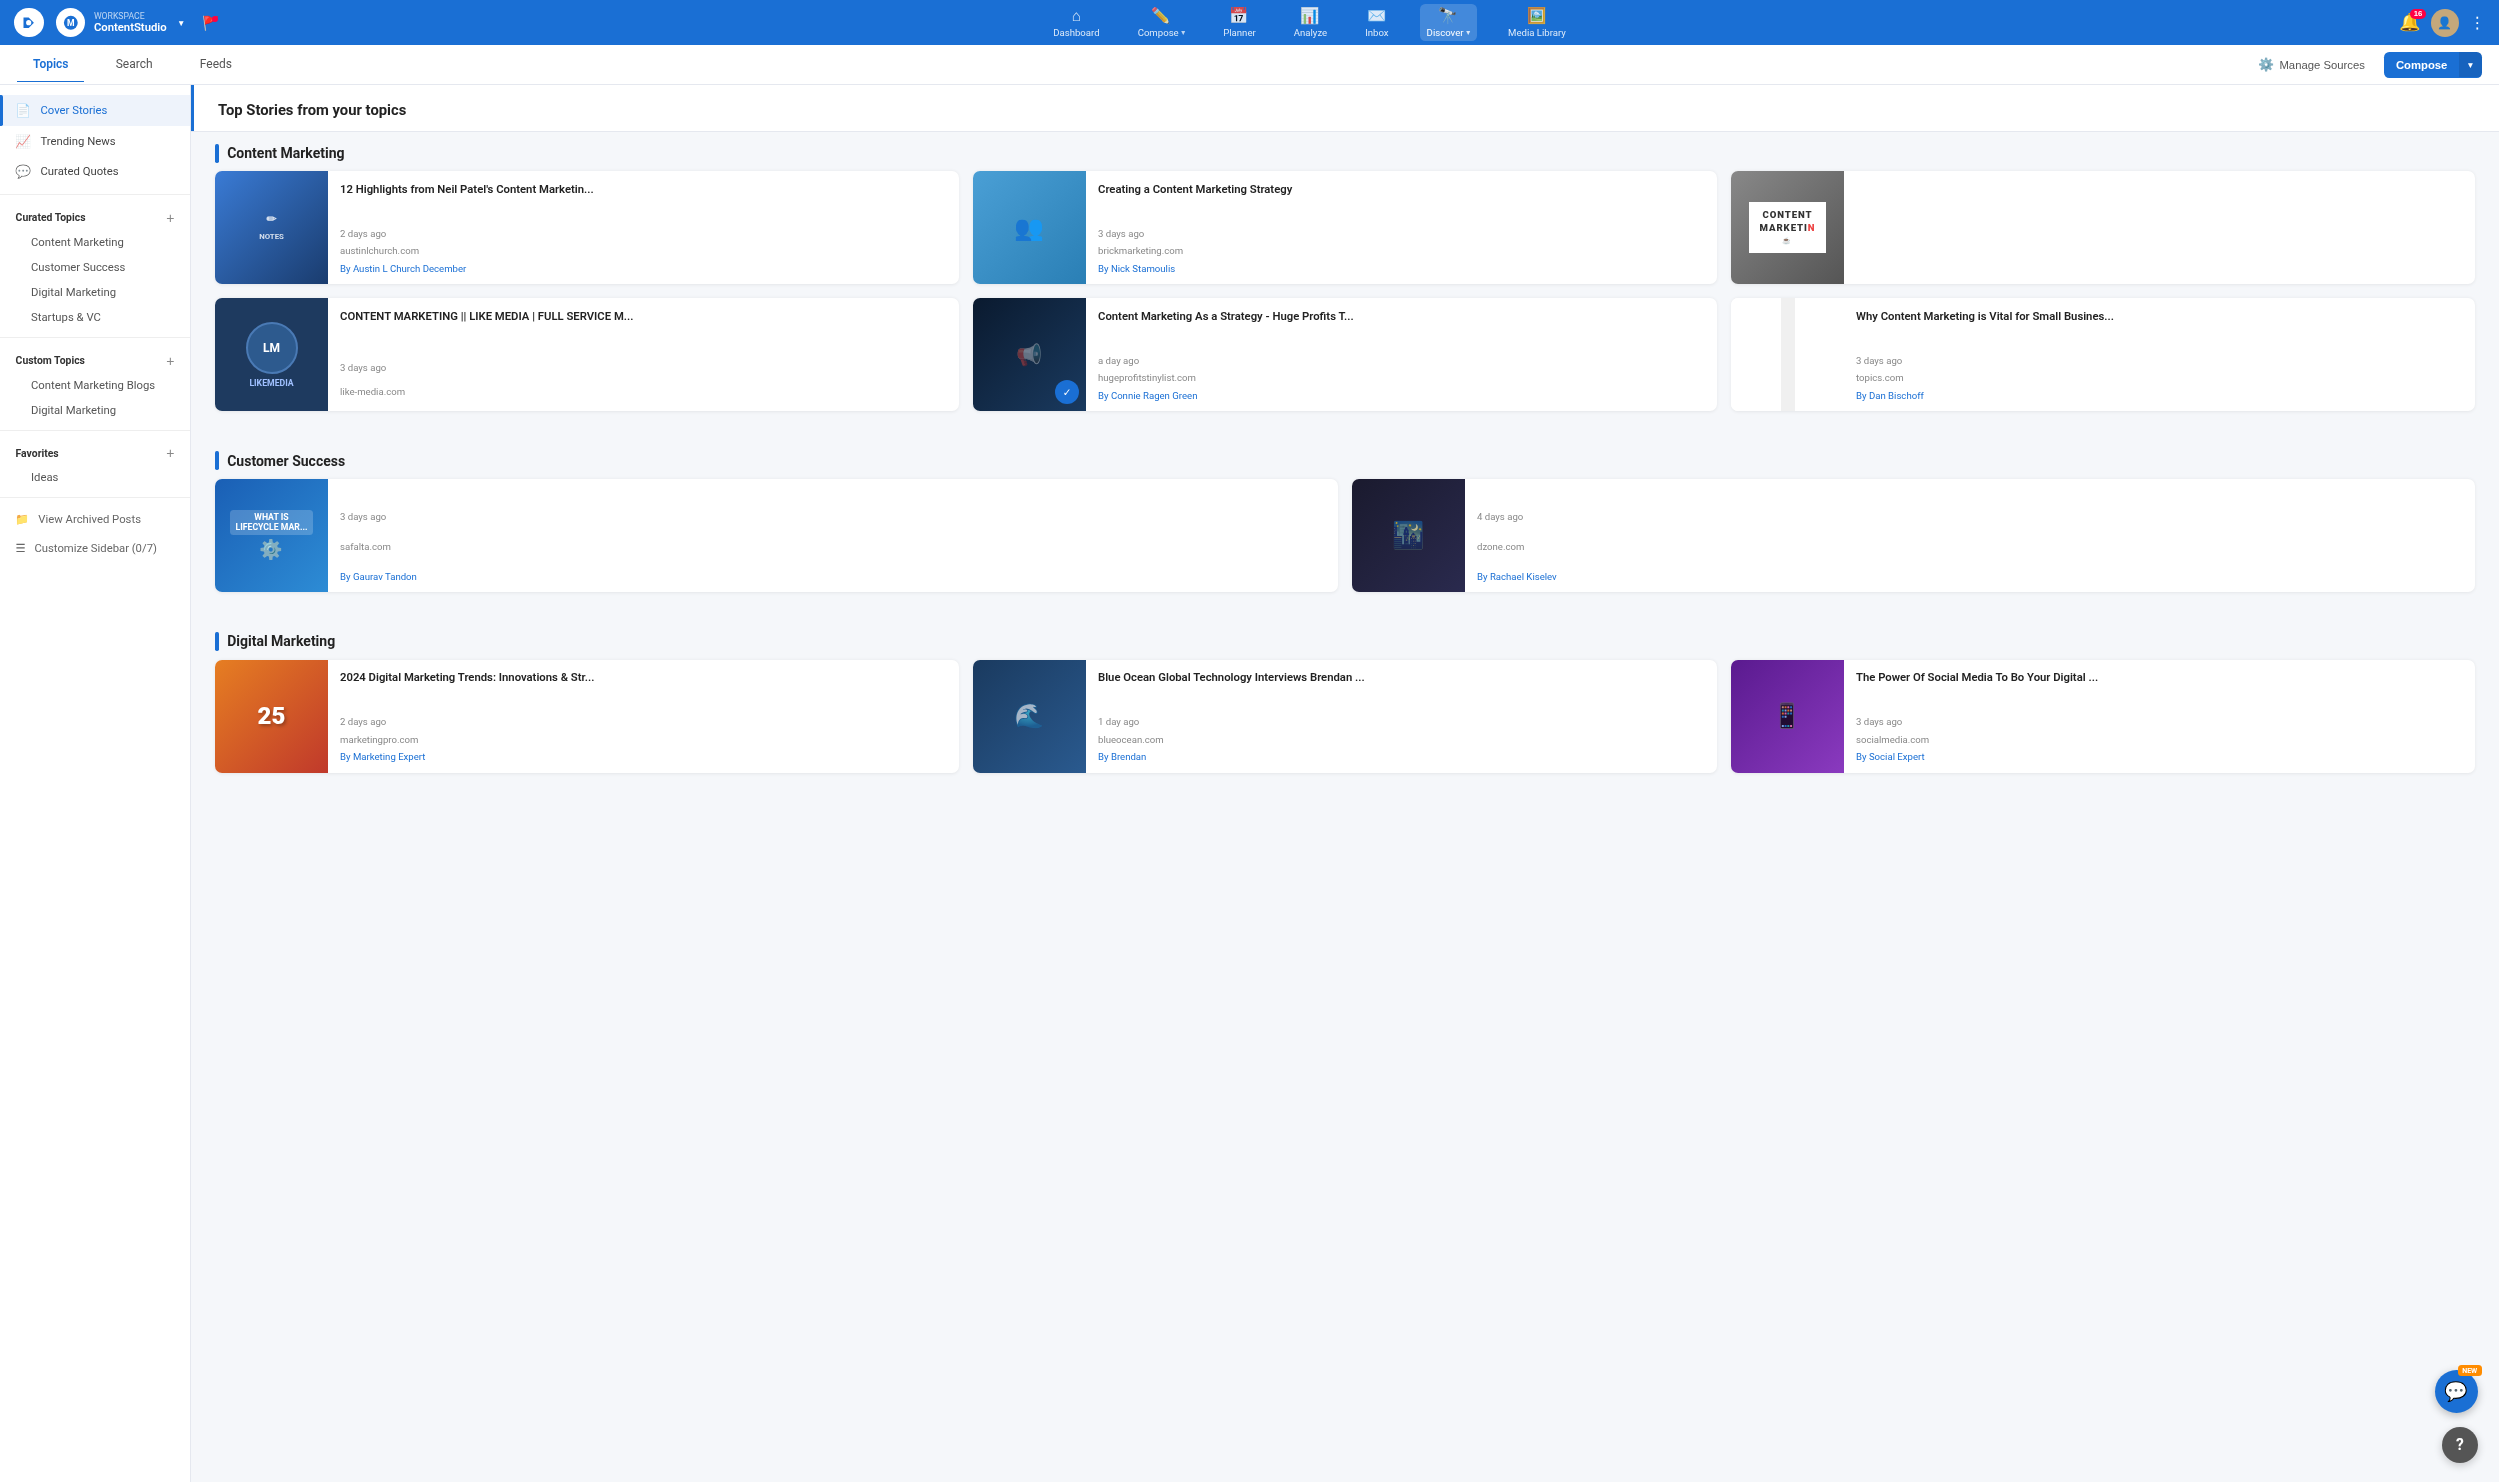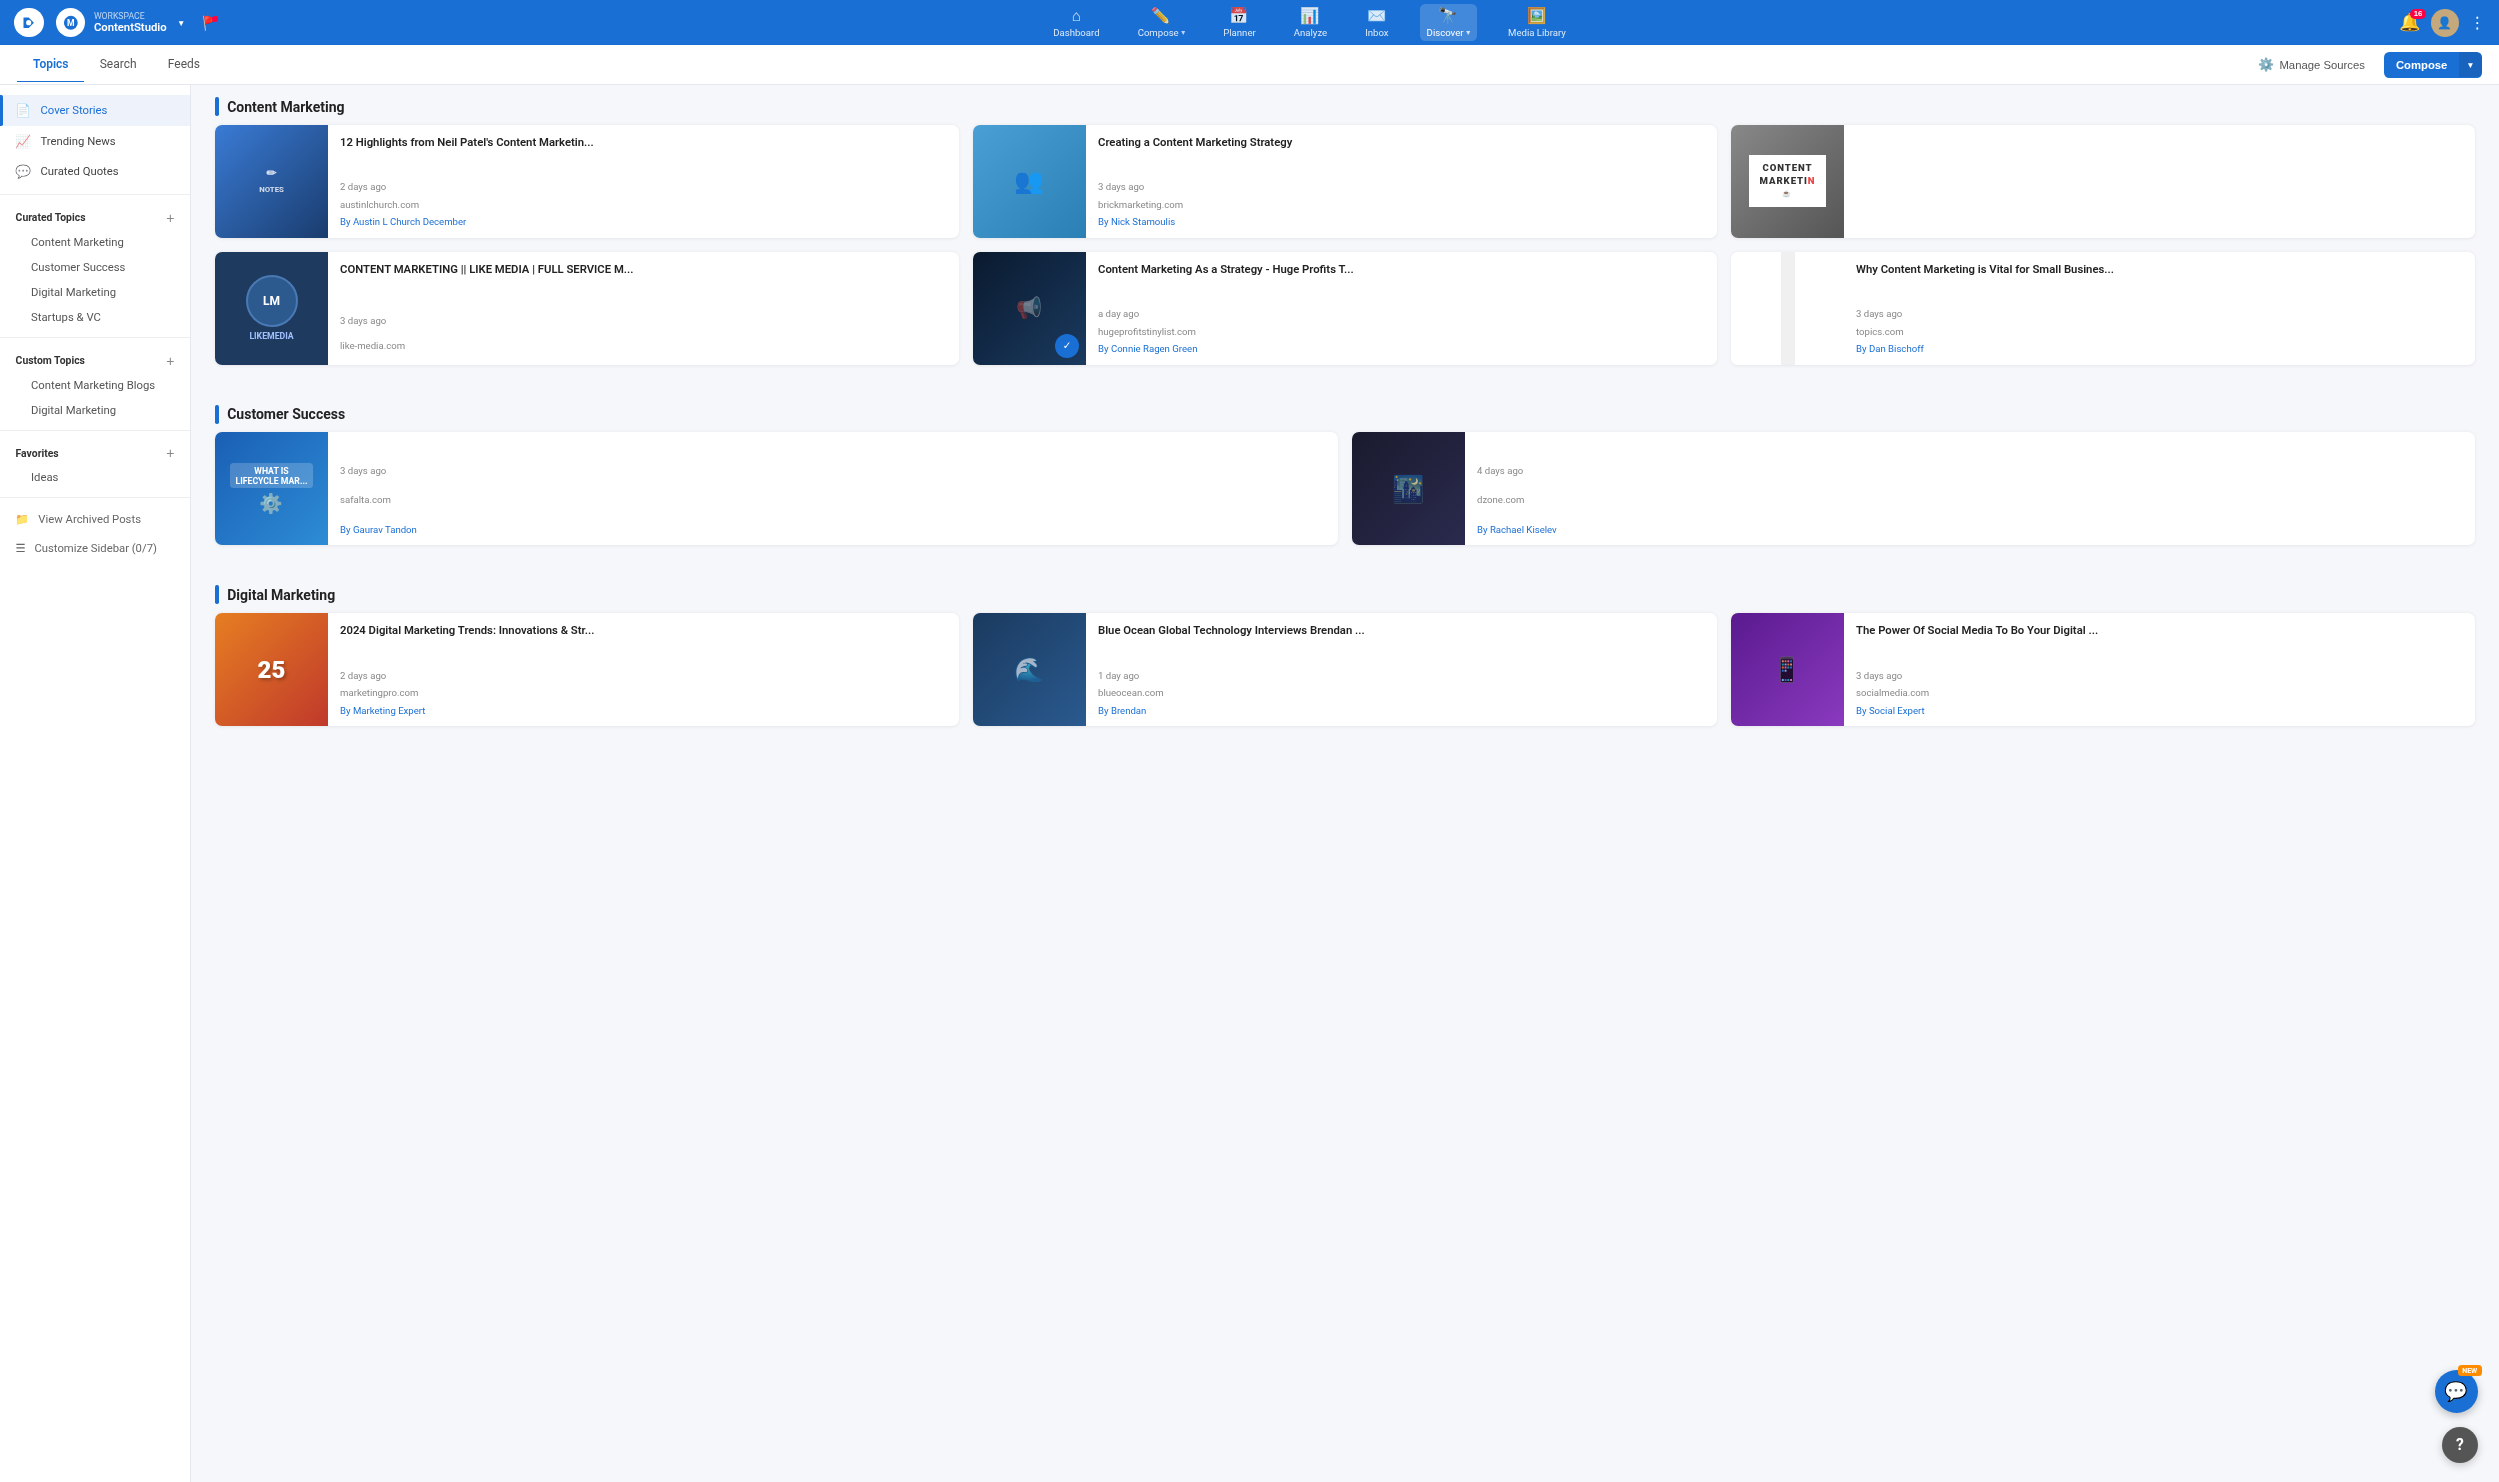--- a/index.html
+++ b/index.html
@@ -84,21 +84,21 @@
     
     .sub-nav {
       background: #fff;
       border-bottom: 0.9px solid #e5e8ef;
       display: flex;
       align-items: center;
       padding: 0 17.4px;
       height: 40px;
     }
     .sub-nav-tabs {
-      display: flex; gap: 0; flex: 1;
+      display: flex; gap: 16px; flex: 1;
     }
     .sub-nav-tab {
       padding: 10.4px 15.6px;
       font-size: 12px; color: #555; cursor: pointer;
       border-bottom: 1.7px solid transparent;
     }
     .sub-nav-tab.active {
       color: #1a6fd4; border-bottom: 1.7px solid #1a6fd4; font-weight: 600;
     }
     .sub-nav-right {
@@ -410,20 +410,25 @@
       <span>📁</span>
       <span>View Archived Posts</span>
     </div>
     <div class="sidebar-bottom-item">
       <span>☰</span>
       <span>Customize Sidebar (0/7)</span>
     </div>
   </aside>
 
   <main class="main-content">
+    <div style="background:#fff; border-bottom:0.9px solid #e5e8ef;">
+      <div style="padding:15.6px 24px 12px; display:flex; align-items:center; border-left: 3.5px solid #1a6fd4; margin-left:0;">
+        <h1 style="font-size:14.8px; font-weight:700; color:#222;">Top Stories from your topics</h1>
+      </div>
+    </div>
 
     <div class="content-area">
 
       <div class="section">
         <div class="section-title-bar" style="background:#f5f7fa; padding:12px 24px 8.7px;">
           <div class="section-title-line"></div>
           <h2 class="section-title">Content Marketing</h2>
         </div>
         <div class="article-grid">
 

